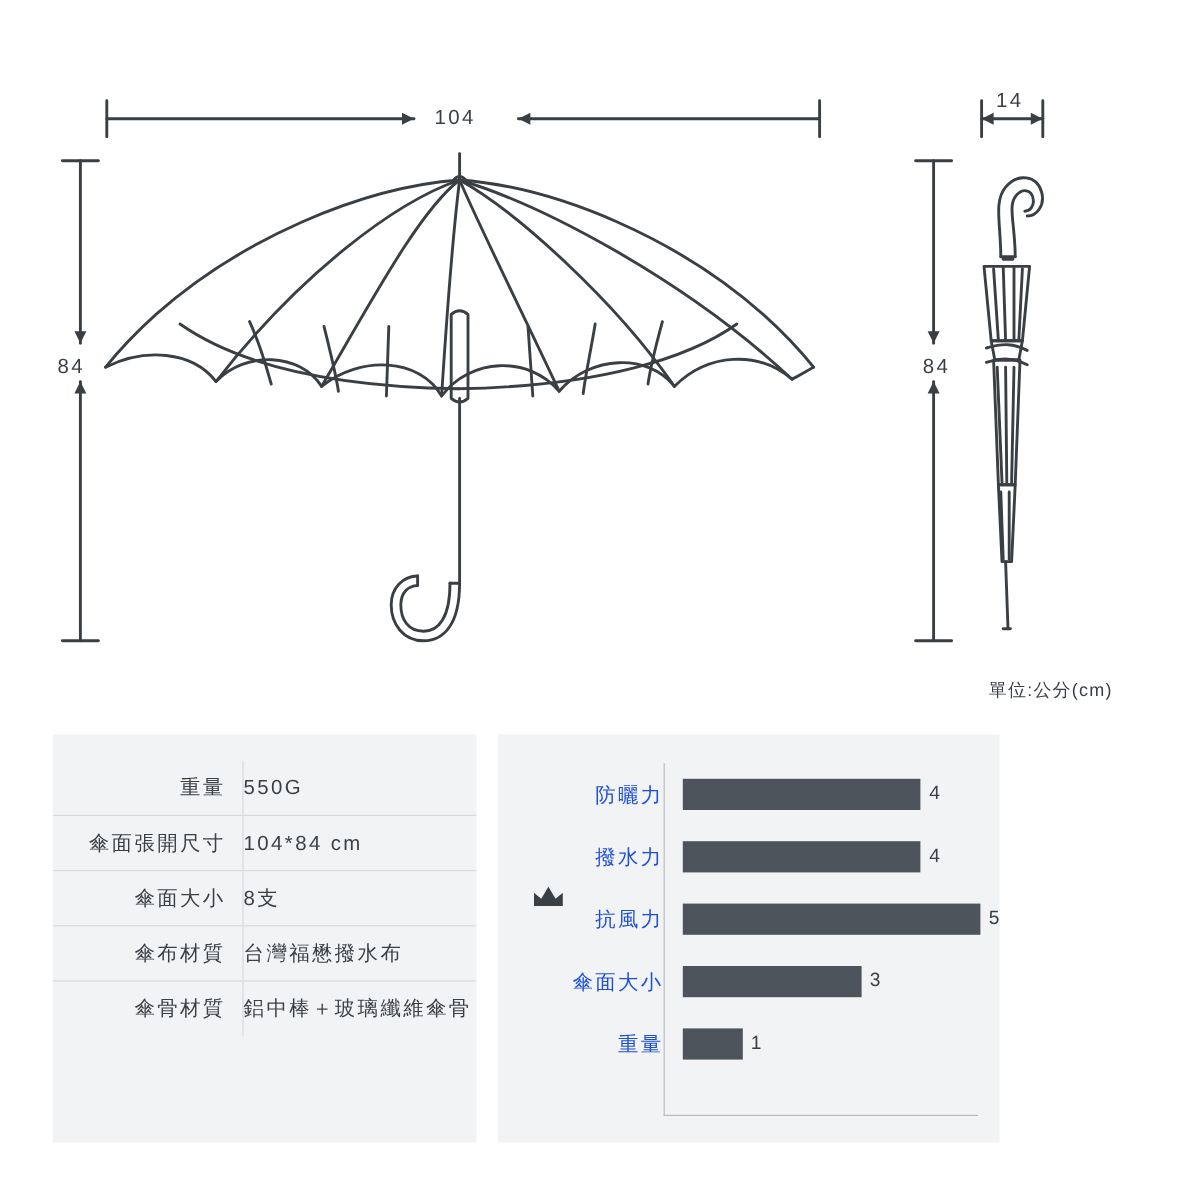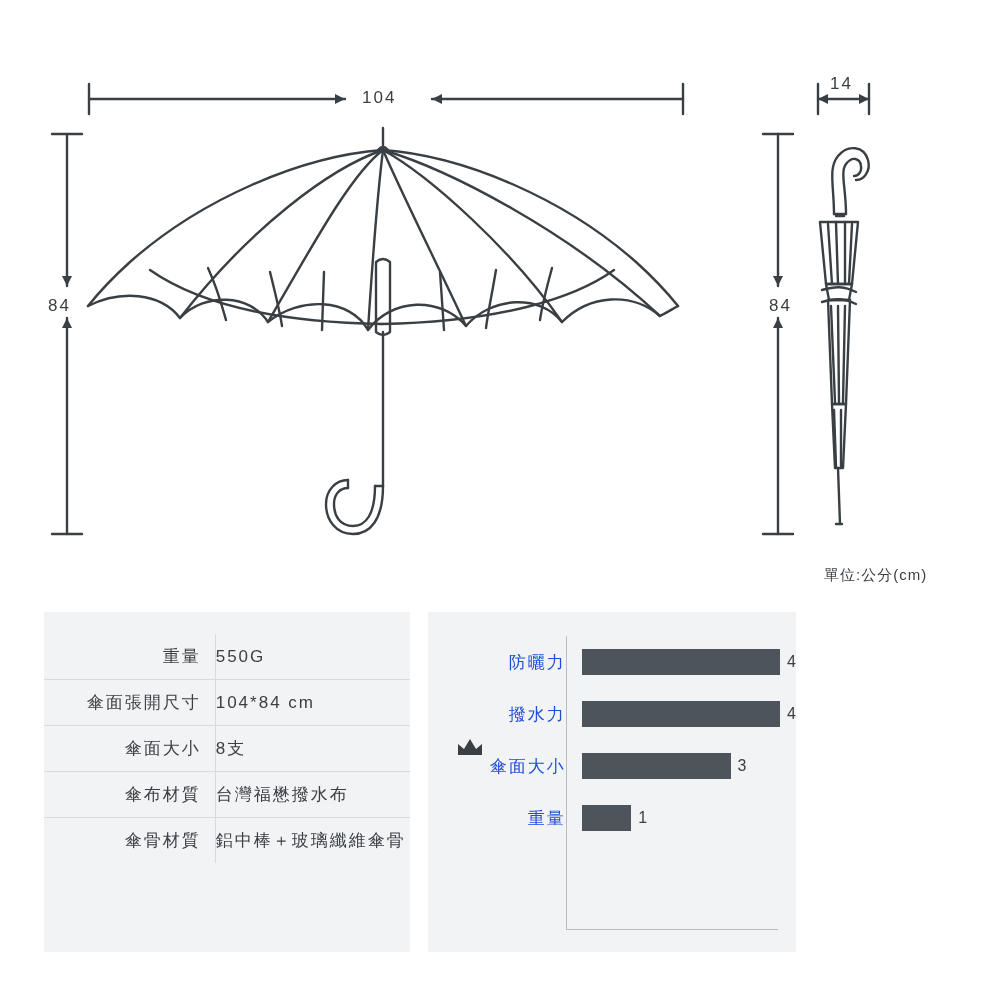--- a/index.html
+++ b/index.html
@@ -330,20 +330,27 @@
         </div>
 
         <div class="rating-row">
           <div class="rating-name">撥水力</div>
           <div class="bar-wrap">
             <div class="bar" id="bar1" style="width: 198.4px; background: rgb(77, 84, 92);"></div>
             <div class="bar-value">4</div>
           </div>
         </div>
 
+        <div class="rating-row">
+          <div class="rating-name">抗風力</div>
+          <div class="bar-wrap">
+            <div class="bar" id="bar2" style="width: 248px; background: rgb(77, 84, 92);"></div>
+            <div class="bar-value">5</div>
+          </div>
+        </div>
 
         <div class="rating-row">
           <div class="rating-name">傘面大小</div>
           <div class="bar-wrap">
             <div class="bar" id="bar3" style="width: 148.8px; background: rgb(77, 84, 92);"></div>
             <div class="bar-value">3</div>
           </div>
         </div>
 
         <div class="rating-row">

